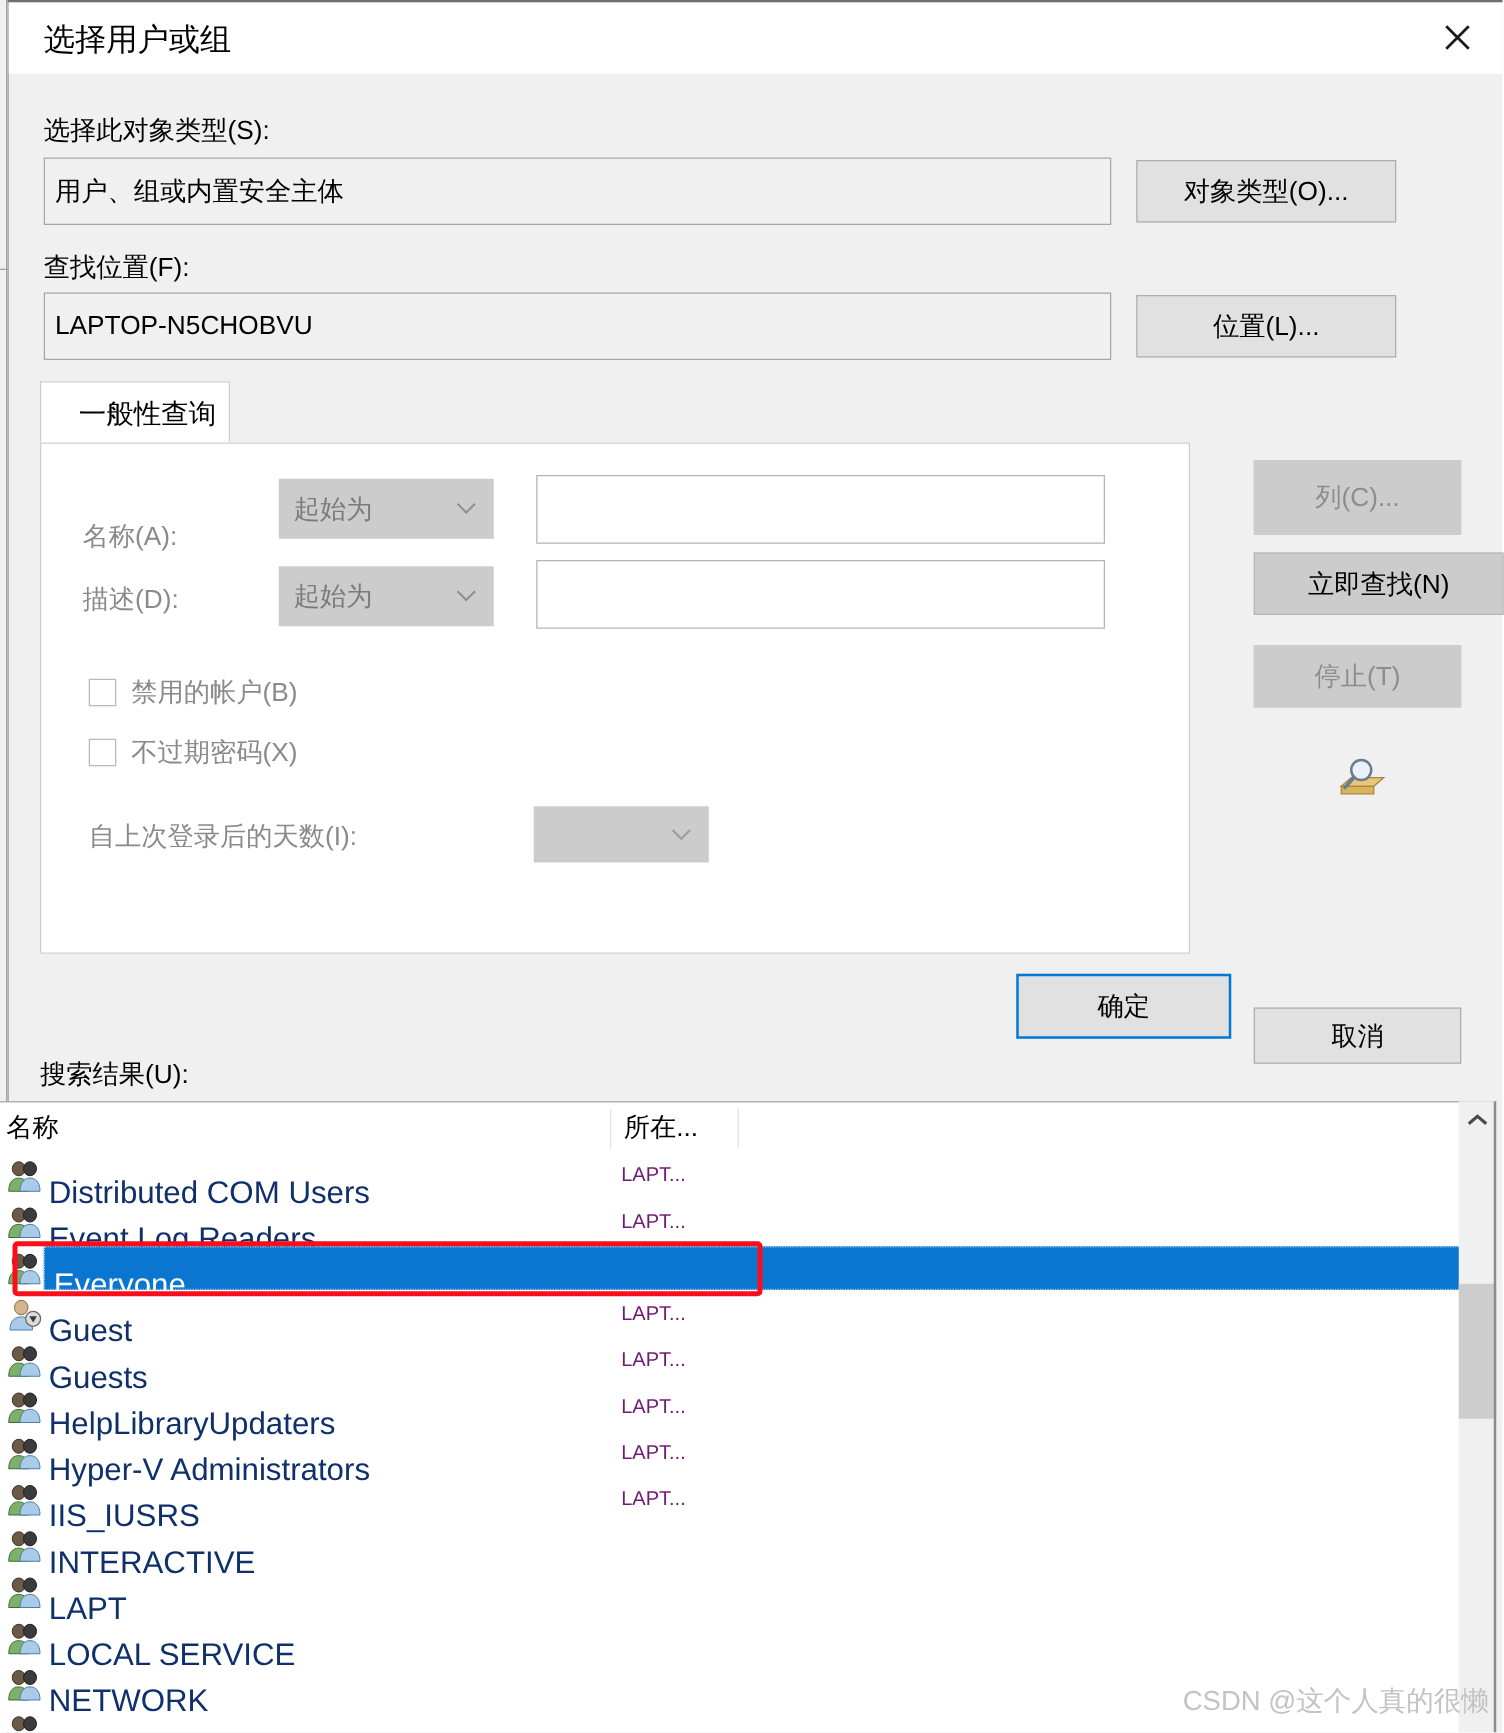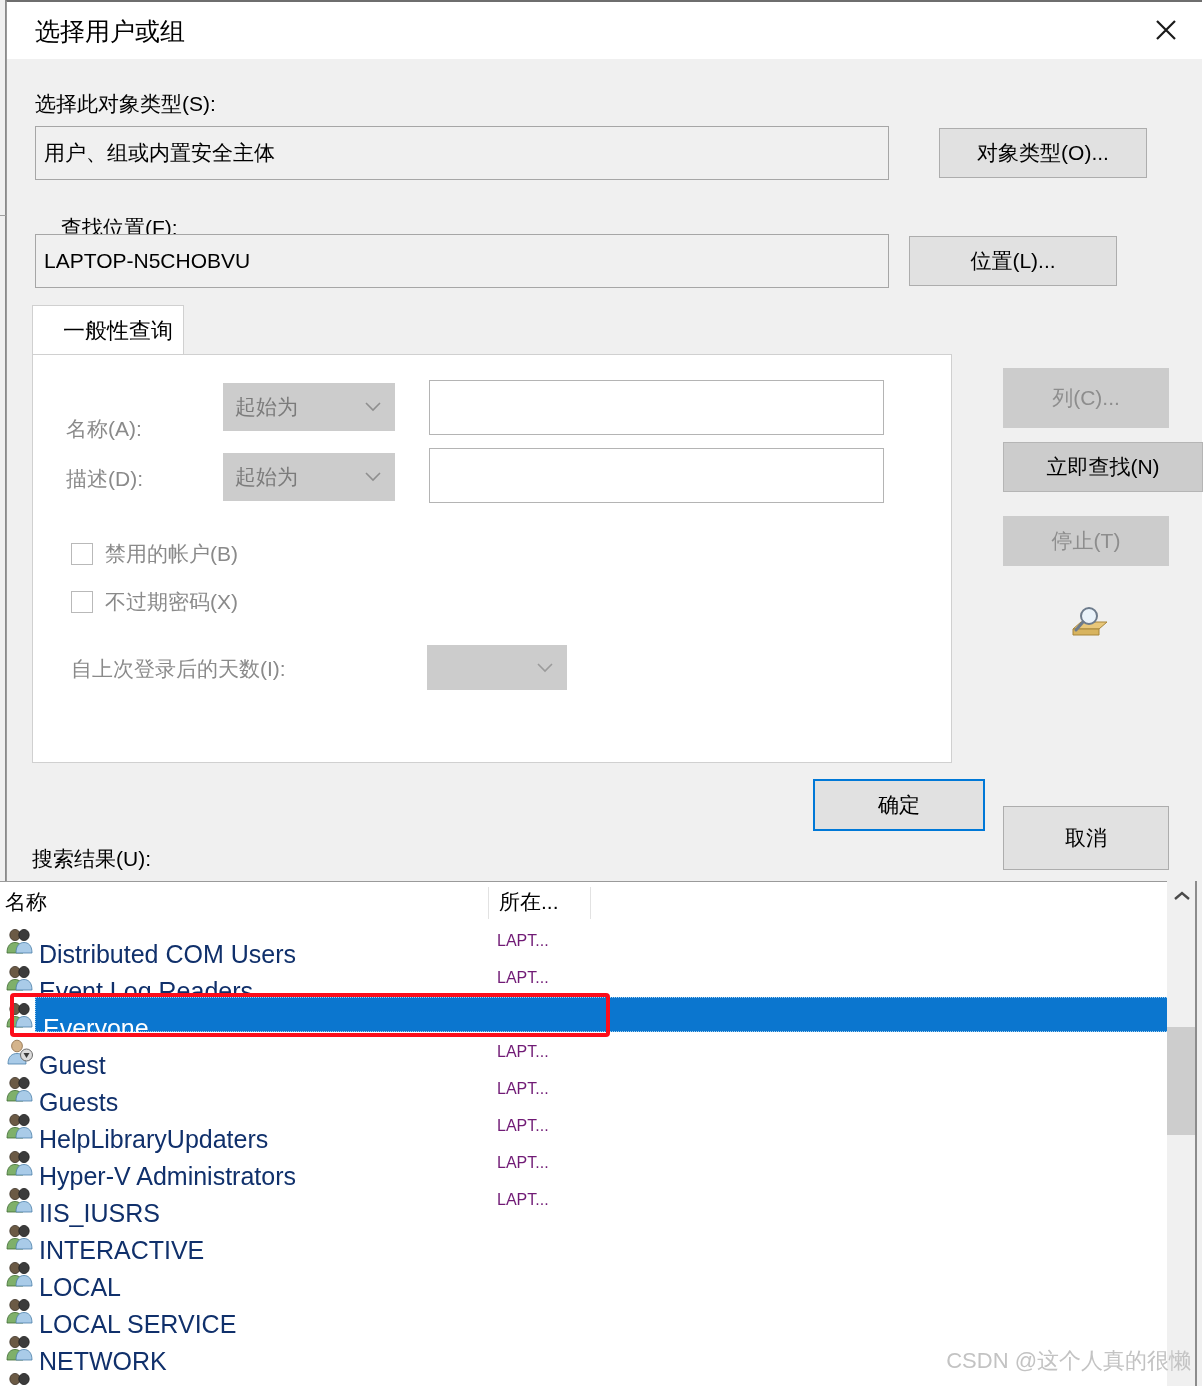--- a/index.html
+++ b/index.html
@@ -288,23 +288,23 @@
     <div id="title-text">选择用户或组</div>
     <div id="close-btn">
       <svg width="30" height="30" viewBox="0 0 30 30" aria-hidden="true">
         <path d="M6 6 L24 24 M24 6 L6 24" stroke="#1a1a1a" stroke-width="2.2" fill="none"></path>
       </svg>
     </div>
   </div>
 
   <div class="field-label" style="left:28px; top:88px;">选择此对象类型(S):</div>
   <div class="ro-input" style="left:28px; top:124px; width:854px; height:54px;">用户、组或内置安全主体</div>
-  <div class="dlg-btn" style="left:932px; top:126px; width:208px; height:50px;">对象类型(O)...</div>
-
-  <div class="field-label" style="left:28px; top:212px;margin-left:26px;">查找位置(F):</div>
+  <div class="dlg-btn" style="left:902px; top:126px; width:208px; height:50px;">对象类型(O)...</div>
+
+  <div class="field-label" style="left:28px; top:198px;">查找位置(F):</div>
   <div class="ro-input" style="left:28px; top:232px; width:854px; height:54px;">LAPTOP-N5CHOBVU</div>
   <div class="dlg-btn" style="left:902px; top:234px; width:208px; height:50px;">位置(L)...</div>
 
   <div id="tabstrip">
     <div id="tab-general">
       <span>一般性查询</span>
     </div>
   </div>
 
   <div id="query-panel">
@@ -352,21 +352,21 @@
   <div style="position:absolute; left:1060px; top:600px; width:44px; height:40px;">
     <svg width="44" height="40" viewBox="0 0 44 40">
       <path d="M6 27 L14 20 L40 20 L32 27 Z" fill="#e8c77a" stroke="#a8863a" stroke-width="1"></path>
       <path d="M6 27 L32 27 L32 33 L6 33 Z" fill="#d8b45f" stroke="#a8863a" stroke-width="1"></path>
       <circle cx="22" cy="14" r="8" fill="#e9f2fa" stroke="#6d7b8c" stroke-width="2"></circle>
       <path d="M16 20 L9 28" stroke="#6d7b8c" stroke-width="3" stroke-linecap="round"></path>
     </svg>
   </div>
 
   <div class="dlg-btn default-btn" style="left:806px; top:777px; width:172px; height:52px;">确定</div>
-  <div class="dlg-btn" style="left:996px; top:804px; width:166px; height:64px;">取消</div>
+  <div class="dlg-btn" style="left:996px; top:804px; width:166px; height:45px;">取消</div>
 
   <div id="results-label">搜索结果(U):</div>
 
 </div>
 
 <div id="list-container">
   <div id="list-head">
     <div class="col-head" style="left:0; width:493px;">名称</div>
     <div class="col-sep" style="left:493px;"></div>
     <div class="col-head" style="left:494px; width:101px;">所在...</div>
@@ -462,21 +462,21 @@
           </svg></span>
         <span class="nm">INTERACTIVE</span>
       </div>
       <div class="row">
         <span class="icon-users"><svg viewBox="0 0 30 26" width="30" height="26">
             <ellipse cx="10" cy="7" rx="5.2" ry="5.6" fill="#6b5a45" stroke="#3e3328" stroke-width="0.8"></ellipse>
             <path d="M2 25 C2 17 6 14.5 10 14.5 C14 14.5 18 17 18 25 Z" fill="#7fb06a" stroke="#3f6b33" stroke-width="0.8"></path>
             <ellipse cx="19" cy="7" rx="5.2" ry="5.6" fill="#3b3b3b" stroke="#1f1f1f" stroke-width="0.8"></ellipse>
             <path d="M11 25 C11 17 15 14.5 19 14.5 C23 14.5 27 17 27 25 Z" fill="#a9cbe8" stroke="#4a7fa8" stroke-width="0.8"></path>
           </svg></span>
-        <span class="nm">LOCAL</span>
+        <span class="nm">LAPT</span>
       </div>
       <div class="row">
         <span class="icon-users"><svg viewBox="0 0 30 26" width="30" height="26">
             <ellipse cx="10" cy="7" rx="5.2" ry="5.6" fill="#6b5a45" stroke="#3e3328" stroke-width="0.8"></ellipse>
             <path d="M2 25 C2 17 6 14.5 10 14.5 C14 14.5 18 17 18 25 Z" fill="#7fb06a" stroke="#3f6b33" stroke-width="0.8"></path>
             <ellipse cx="19" cy="7" rx="5.2" ry="5.6" fill="#3b3b3b" stroke="#1f1f1f" stroke-width="0.8"></ellipse>
             <path d="M11 25 C11 17 15 14.5 19 14.5 C23 14.5 27 17 27 25 Z" fill="#a9cbe8" stroke="#4a7fa8" stroke-width="0.8"></path>
           </svg></span>
         <span class="nm">LOCAL SERVICE</span>
       </div>

